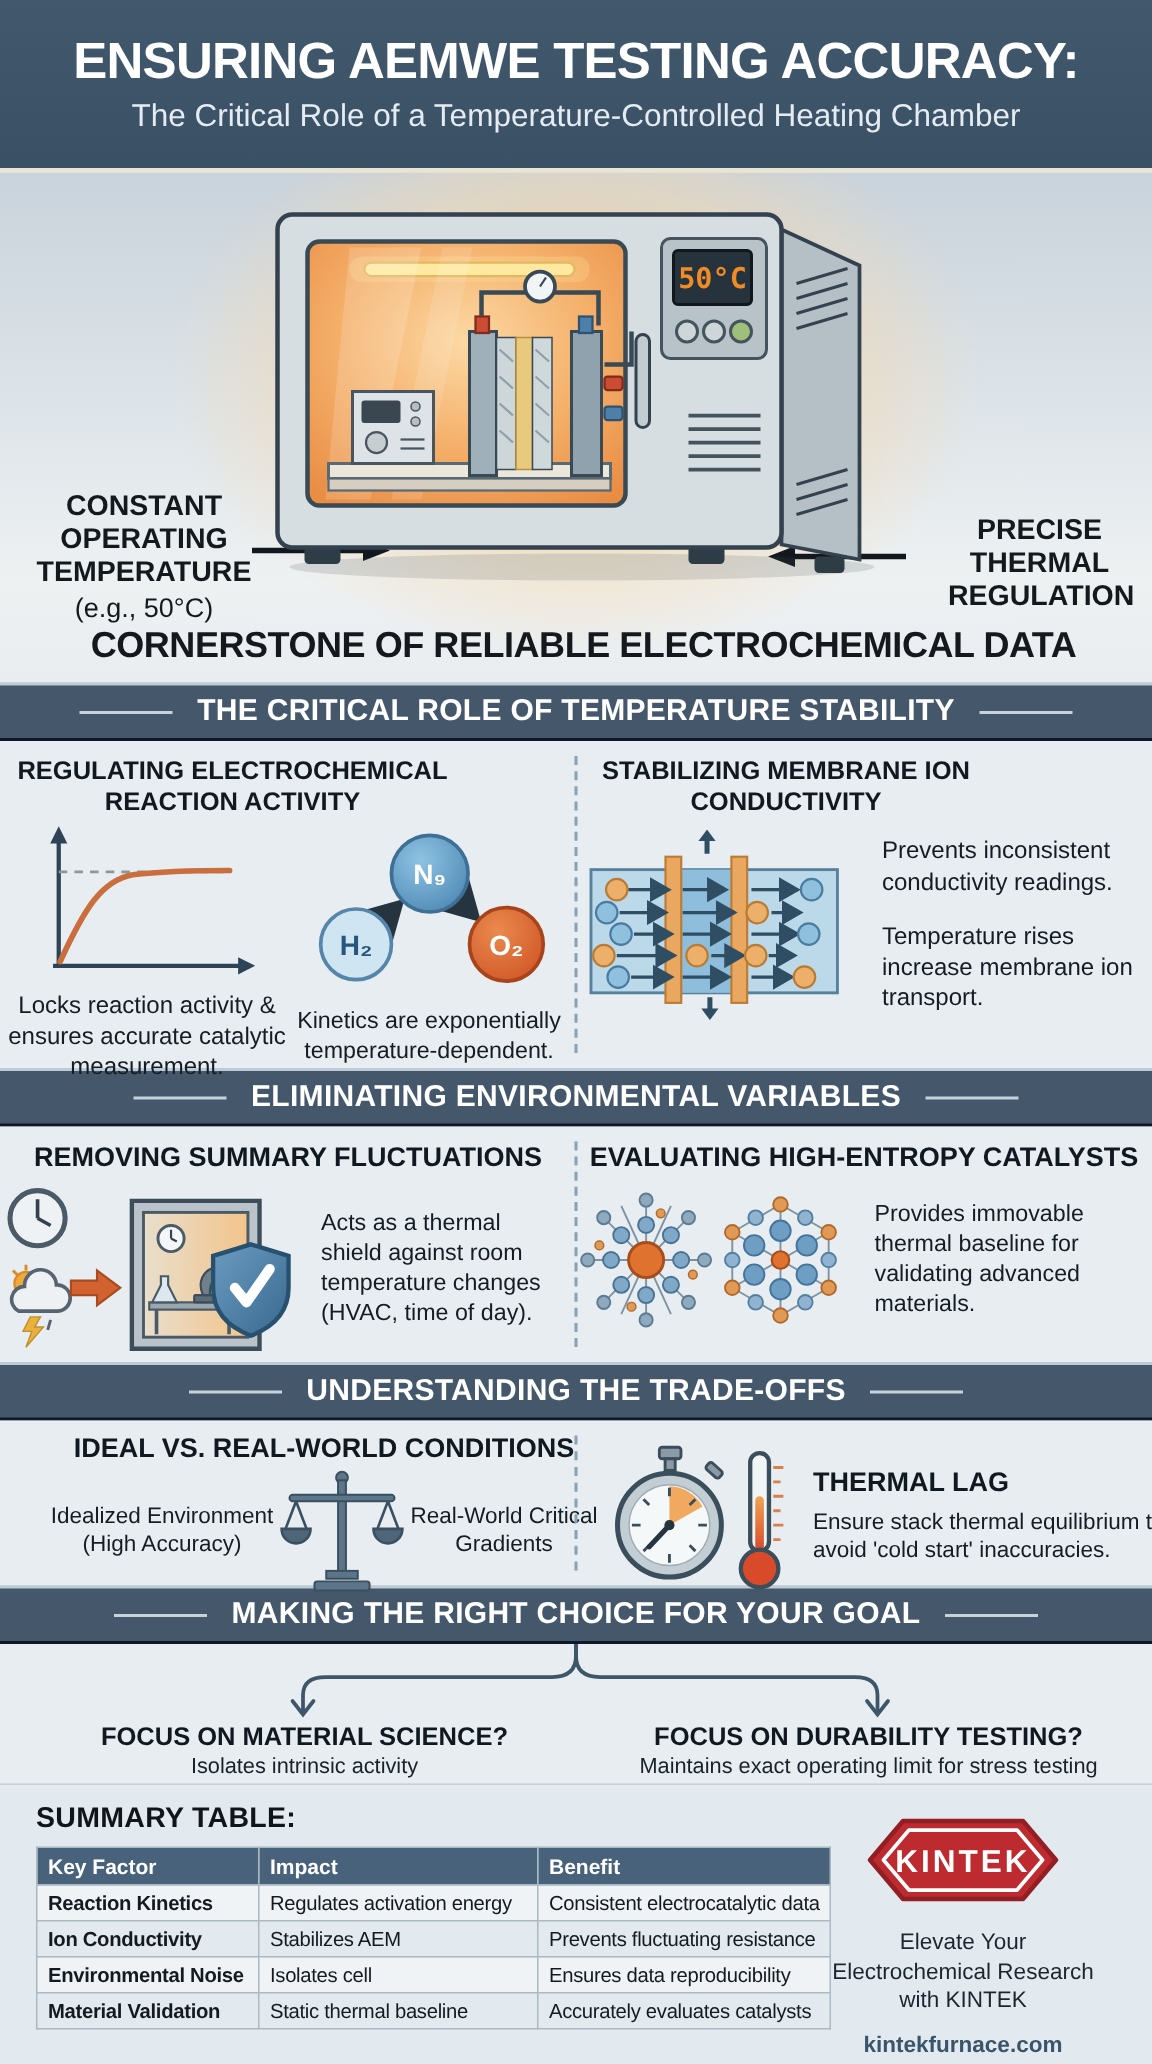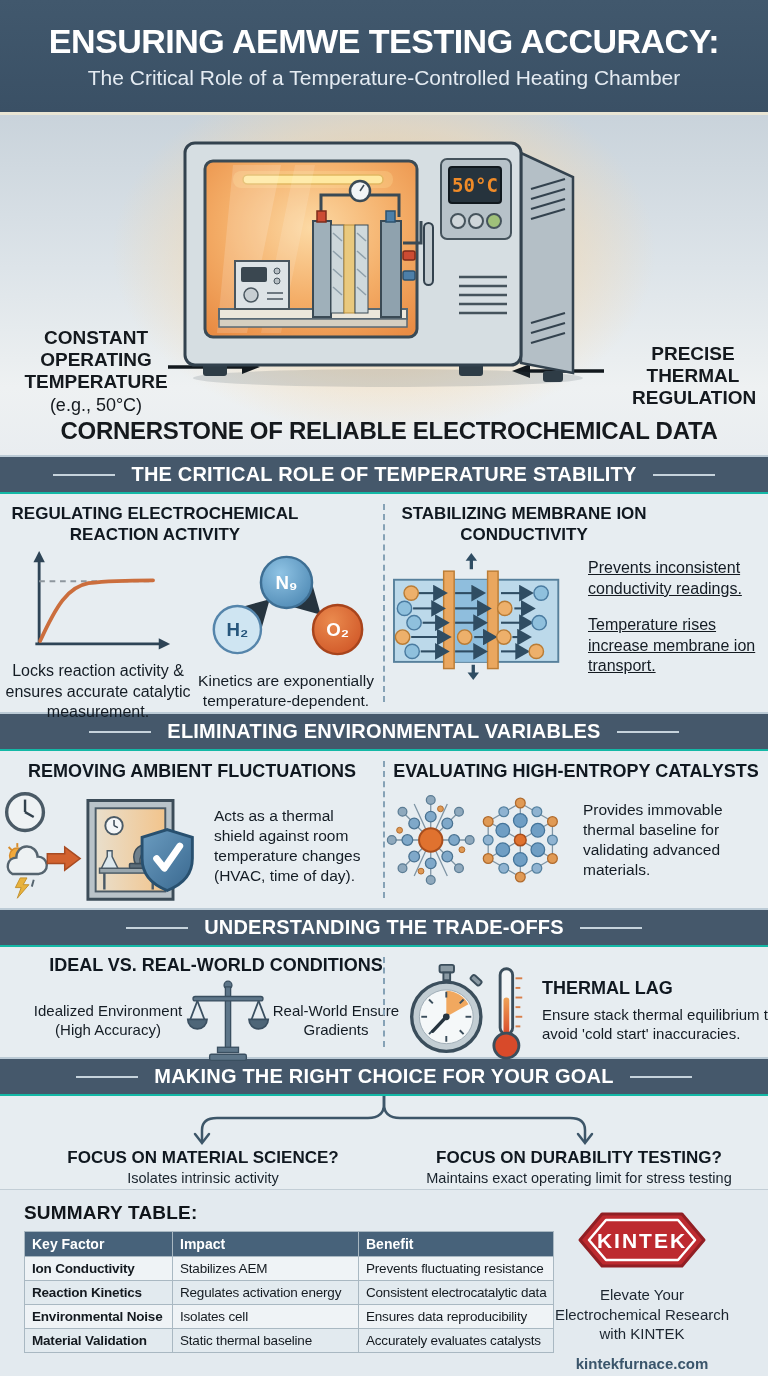--- a/index.html
+++ b/index.html
@@ -19,42 +19,42 @@
       linear-gradient(180deg,#c9d3db 0%, #dde4e9 45%, #eef1f2 80%, #e9edf0 100%); }
   .hero-label { position:absolute; text-align:center; font-weight:bold; font-size:19px; line-height:1.16; color:#14191e; }
   .hero-label .note { font-weight:normal; font-size:18px; margin-top:2px; }
   .lab-left  { left:20px;  top:212px; width:152px; }
   .lab-right { left:632px; top:228px; width:122px; }
   .h-arrow { position:absolute; }
   .cornerstone { position:absolute; left:0; right:0; top:302px; text-align:center;
                  font-size:24px; font-weight:bold; letter-spacing:-0.3px; color:#15191d;padding-left:10px; }
 
   
-  .band { height:39px; background:#45586b; border-top:2px solid #bccbd6; border-bottom:2px solid #14b8a6;
+  .band { height:39px; background:#45586b; border-top:2px solid #bccbd6; border-bottom:2px solid #0f172a;
           display:flex; align-items:center; justify-content:center; gap:16px; }
   .band .rule { width:62px; height:2px; background:#c6d3dc; }
   .band .blabel { color:#fff; font-weight:bold; font-size:20px; letter-spacing:0.2px; white-space:nowrap; }
 
   
   .cols { display:flex; position:relative; background:#e7edf1; }
   .col { flex:1; display:flex; flex-direction:column; }
   .divider { position:absolute; left:383px; top:10px; bottom:10px; border-left:2px dashed #86a2b6; }
   .col-title { font-weight:bold; font-size:17px; text-align:center; line-height:1.22; color:#101820; }
   .cap { font-size:15.5px; line-height:1.28; color:#141c24; }
 
   .sec-stability { height:218px; padding-top:10px; }
   .sec-stability .col-title { width:310px; }
   .stab-row { display:flex; align-items:flex-start; margin-top:4px; }
   .chart-blk, .mol-blk { display:flex; flex-direction:column; align-items:center; }
   .chart-blk { width:196px; }
   .mol-blk { width:180px; }
   .chart-cap { width:188px; text-align:center; font-size:16px; }
   .mol-cap { width:196px; text-align:center; font-size:15.5px; margin-top:10px; }
   .memb-row { display:flex; align-items:center; margin-top:8px; gap:14px; }
-  .memb-caps { width:168px; display:flex; flex-direction:column; gap:16px;text-decoration:underline; }
+  .memb-caps { width:168px; display:flex; flex-direction:column; gap:16px; }
 
   .sec-environment { height:157px; padding-top:10px; }
   .env-row { display:flex; align-items:center; margin-top:4px; gap:14px; }
   .env-cap { width:162px; }
 
   .sec-tradeoffs { height:110px; padding-top:8px;padding-left:32px; }
   .to-row { display:flex; align-items:center; margin-top:2px; }
   .to-cap { font-size:15px; text-align:center; line-height:1.25; }
   .to-right-txt { width:238px; margin-left:10px; }
   .to-right-txt .col-title { text-align:left; margin-bottom:5px; width:auto; }
@@ -302,21 +302,21 @@
   <div class="band">
     <div class="rule"></div>
     <div class="blabel">ELIMINATING ENVIRONMENTAL VARIABLES</div>
     <div class="rule"></div>
   </div>
 
   <div class="cols sec-environment">
     <div class="divider"></div>
 
     <div class="col">
-      <div class="col-title" style="font-size:18px">REMOVING AMBIENT FLUCTUATIONS</div>
+      <div class="col-title" style="font-size:18px">REMOVING SUMMARY FLUCTUATIONS</div>
       <div class="env-row">
         <svg width="200" height="118" viewBox="0 0 205 122">
           <defs>
             <linearGradient id="shg" x1="0" y1="0" x2="1" y2="1">
               <stop offset="0%" stop-color="#6b9cc0"></stop>
                 <stop offset="100%" stop-color="#39688f"></stop>
             </linearGradient>
             <linearGradient id="roomg" x1="0" y1="0" x2="1" y2="0">
               <stop offset="0%" stop-color="#e9dfcc"></stop>
                 <stop offset="100%" stop-color="#f2c48c"></stop>
@@ -460,21 +460,21 @@
           <rect x="8" y="20" width="80" height="5" rx="2.5" fill="#5d7588" stroke="#3a4f60" stroke-width="1.5"></rect>
           <line x1="13" y1="25" x2="5" y2="46" stroke="#3a4f60" stroke-width="2"></line>
           <line x1="13" y1="25" x2="21" y2="46" stroke="#3a4f60" stroke-width="2"></line>
           <path d="M2,46 A11,11 0 0 0 24,46 Z" fill="#4e6678" stroke="#3a4f60" stroke-width="2"></path>
           <line x1="83" y1="25" x2="75" y2="46" stroke="#3a4f60" stroke-width="2"></line>
           <line x1="83" y1="25" x2="91" y2="46" stroke="#3a4f60" stroke-width="2"></line>
           <path d="M72,46 A11,11 0 0 0 94,46 Z" fill="#4e6678" stroke="#3a4f60" stroke-width="2"></path>
           <rect x="36" y="78" width="24" height="6" fill="#5d7588" stroke="#3a4f60" stroke-width="1.5"></rect>
           <rect x="27" y="86" width="42" height="7" rx="2" fill="#5d7588" stroke="#3a4f60" stroke-width="1.5"></rect>
         </svg>
-        <div class="cap to-cap" style="width:128px">Real-World Ensure Gradients</div>
+        <div class="cap to-cap" style="width:128px">Real-World Critical Gradients</div>
       </div>
     </div>
 
     <div class="col">
       <div class="to-row" style="margin-top:6px">
         <svg width="132" height="100" viewBox="0 0 135 104">
           <defs>
             <linearGradient id="merc" x1="0" y1="0" x2="0" y2="1">
               <stop offset="0%" stop-color="#f0a356"></stop>
                 <stop offset="100%" stop-color="#d84a2a"></stop>
@@ -548,28 +548,28 @@
     <table class="sum">
       <thead>
         <tr>
           <th class="c-key">Key Factor</th>
           <th class="c-imp">Impact</th>
           <th class="c-ben">Benefit</th>
         </tr>
       </thead>
       <tbody>
         <tr>
+          <td class="key">Reaction Kinetics</td>
+          <td>Regulates activation energy</td>
+          <td>Consistent electrocatalytic data</td>
+        </tr>
+        <tr>
           <td class="key">Ion Conductivity</td>
           <td>Stabilizes AEM</td>
           <td>Prevents fluctuating resistance</td>
-        </tr>
-        <tr>
-          <td class="key">Reaction Kinetics</td>
-          <td>Regulates activation energy</td>
-          <td>Consistent electrocatalytic data</td>
         </tr>
         <tr>
           <td class="key">Environmental Noise</td>
           <td>Isolates cell</td>
           <td>Ensures data reproducibility</td>
         </tr>
         <tr>
           <td class="key">Material Validation</td>
           <td>Static thermal baseline</td>
           <td>Accurately evaluates catalysts</td>

